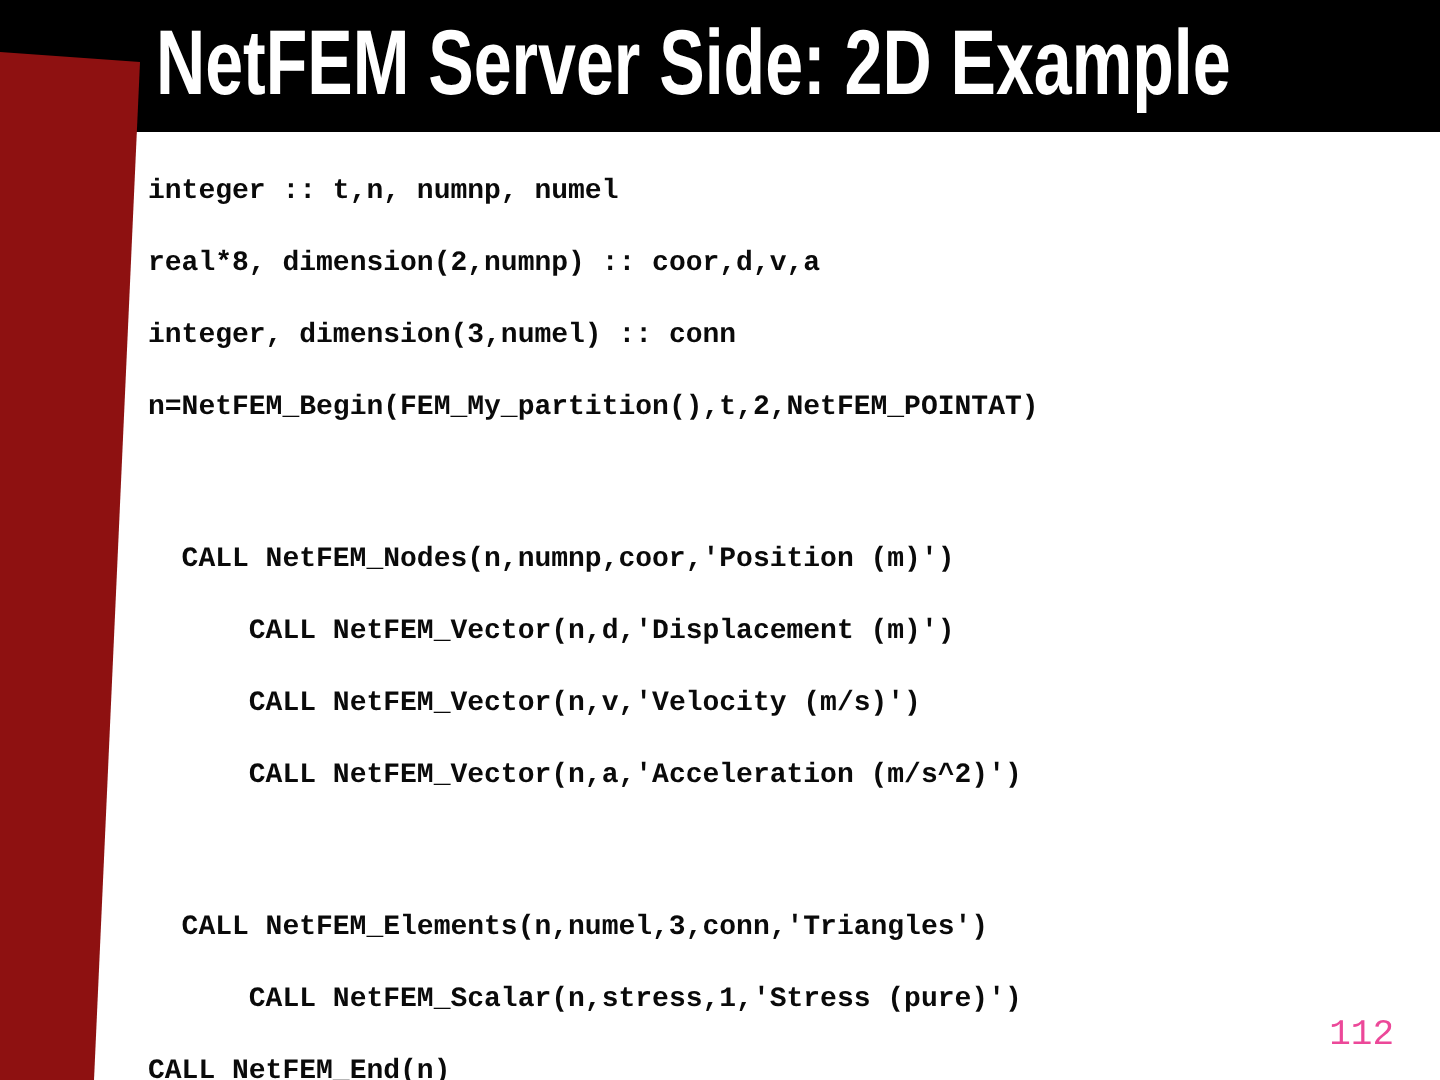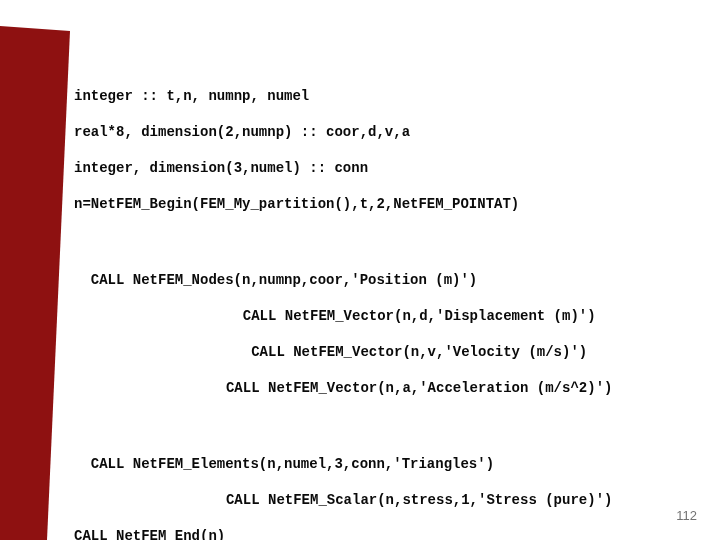--- a/index.html
+++ b/index.html
@@ -54,35 +54,38 @@
     width: 640px;
     font-family: "Liberation Mono", monospace;
     font-weight: bold;
     font-size: 14px;
     line-height: 36px;
     color: var(--code, #0a0a0a);
     white-space: pre;
   }
   .code-line.ind0 { padding-left: 0; }
   .code-line.ind1 { padding-left: 2ch; margin-top: 40px; }
-  .code-line.ind2 { padding-left: 6ch; text-align: center; }
+  .code-line.ind2 { padding-left: 6ch; }
   .page-number {
     position: absolute;
     right: 23px;
     top: 508px;
-    font-family: Liberation Sans, sans-serif;
-    font-size: 13px;
-    color: #737373;
+    font-family: Liberation Mono, monospace;
+    font-size: 18px;
+    color: #ec4899;
   }
 </style>
 </head>
 <body>
 
 <div class="slide" style="--bg: #ffffff; --band: #000000; --accent: #8e1111; --code: #0a0a0a;">
 
+  <div class="title-band">
+    <h1 class="slide-title">NetFEM Server Side: 2D Example</h1>
+  </div>
 
   <div class="red-accent-bar"></div>
 
   <div class="code-block"><div class="code-line ind0">integer :: t,n, numnp, numel</div><div class="code-line ind0">real*8, dimension(2,numnp) :: coor,d,v,a</div><div class="code-line ind0">integer, dimension(3,numel) :: conn</div><div class="code-line ind0">n=NetFEM_Begin(FEM_My_partition(),t,2,NetFEM_POINTAT)</div><div class="code-line ind1">CALL NetFEM_Nodes(n,numnp,coor,'Position (m)')</div><div class="code-line ind2">CALL NetFEM_Vector(n,d,'Displacement (m)')</div><div class="code-line ind2">CALL NetFEM_Vector(n,v,'Velocity (m/s)')</div><div class="code-line ind2">CALL NetFEM_Vector(n,a,'Acceleration (m/s^2)')</div><div class="code-line ind1">CALL NetFEM_Elements(n,numel,3,conn,'Triangles')</div><div class="code-line ind2">CALL NetFEM_Scalar(n,stress,1,'Stress (pure)')</div><div class="code-line ind0">CALL NetFEM_End(n)</div></div>
 
   <div class="page-number">112</div>
 
 </div>
 
 </body></html>

